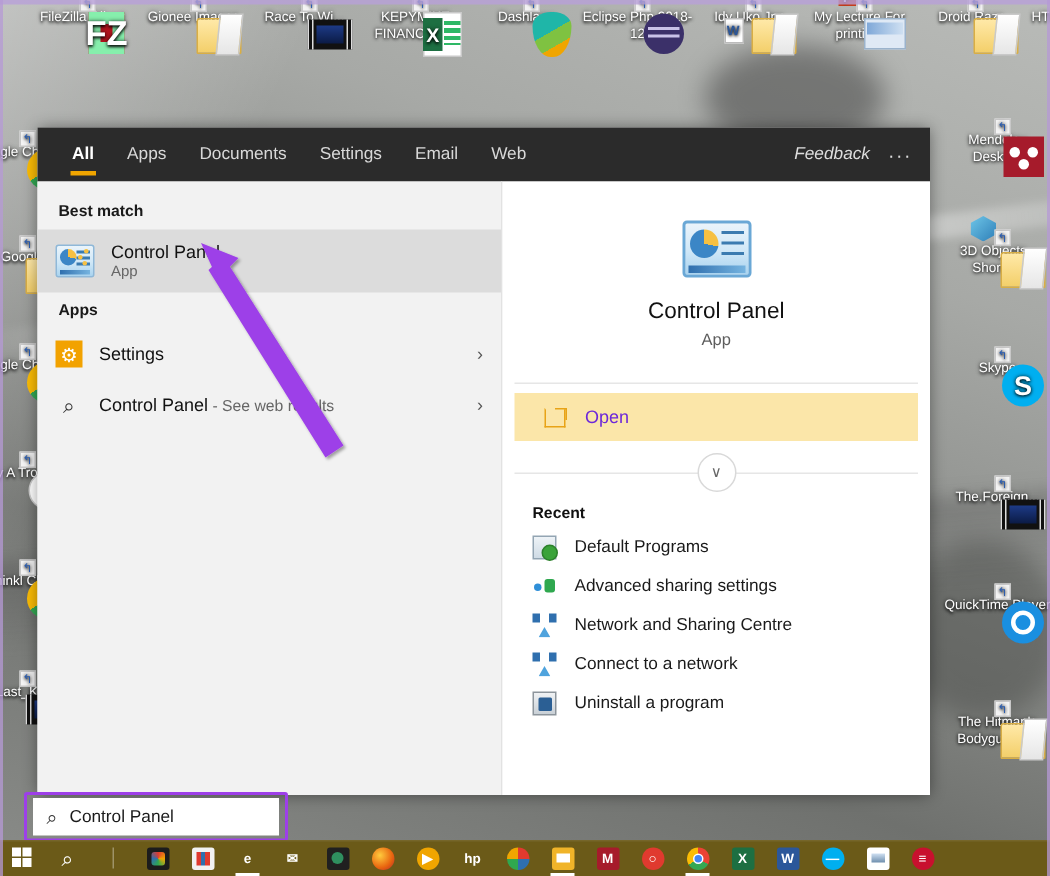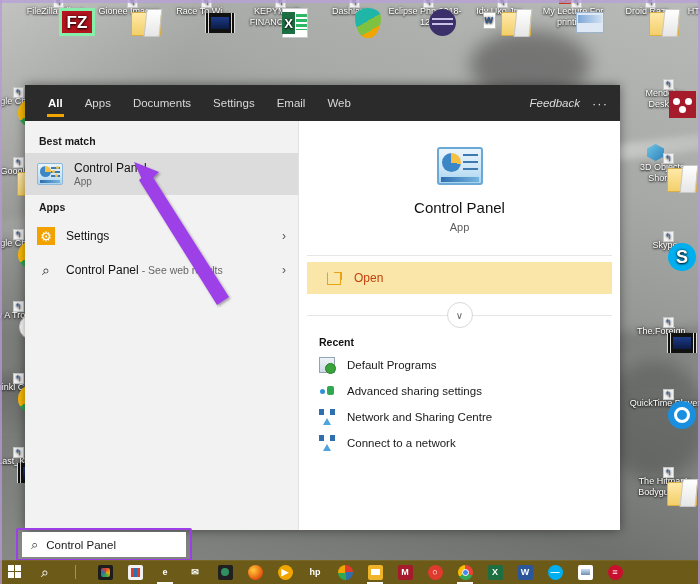--- a/index.html
+++ b/index.html
@@ -79,21 +79,21 @@
   }
   .tab .caret { font-size: 8px; margin-left: 4px; }
   .header-right { margin-left:auto; display:flex; align-items:center; gap:12px; }
   .header-right .fb { font-size: 11.5px; color:#ddd;font-style:italic; }
   .header-right .dots { font-size: 13px; color:#ddd; letter-spacing:1px; }
 
   #panel-body { flex: 1; display: flex; min-height: 0; }
 
   
   #results {
-    width: 274px; background: #f2f2f2; border-right: 1px solid #e2e2e2;
+    width: 310px; background: #f2f2f2; border-right: 1px solid #e2e2e2;
     padding-top: 8px; flex: none;
   }
   .section-title {
     font-size: 10.5px; font-weight: bold; color: #1a1a1a;
     padding: 6px 14px 6px;
   }
   .res-row {
     display: flex; align-items: center; gap: 11px;
     padding: 6px 12px; min-height: 34px;
   }
@@ -157,21 +157,21 @@
   }
   .open-ico { position:relative; width:15px; height:13px; flex:none; }
   .open-ico::before {
     content:""; position:absolute; left:0; bottom:0; width:12px; height:11px;
     border:1.6px solid #e8a317; border-top-color: transparent;
   }
   .open-ico::after {
     content:""; position:absolute; right:0; top:0; width:7px; height:7px;
     border-top:1.6px solid #e8a317; border-right:1.6px solid #e8a317;
   }
-  .open-label { font-size: 12px; color:#c2410c; }
+  .open-label { font-size: 12px; color:#6d28d9; }
 
   .expander-wrap { position: relative; height: 26px; margin-top: 8px; }
   .expander-line { position:absolute; left:8px; right:8px; top:13px; height:1px; background:#e6e6e6; }
   .expander {
     position:absolute; left:50%; top:0; transform:translateX(-50%);
     width:26px; height:26px; border-radius:50%; background:#fff;
     border:1px solid #d9d9d9; display:flex; align-items:center; justify-content:center;
     font-size:10px; color:#666;
   }
 
@@ -253,21 +253,21 @@
 </head>
 <body>
 
 <div id="desktop">
   <div class="blob" style="left:470px;top:30px;width:120px;height:70px;background:#3a3a3a;"></div>
   <div class="blob" style="left:60px;top:380px;width:160px;height:120px;background:#5d5f5c;"></div>
   <div class="blob" style="left:600px;top:360px;width:110px;height:120px;background:#4a4c49;"></div>
 </div>
 
 <div id="desktop-icons-layer">
-    <div class="dicon" style="left: 18px; top: 6px;"><span class="glyph"><span style="position:absolute;left:4px;top:2px;width:36px;height:28px;background:#b3141e;border:3px solid #86efac;display:flex;align-items:center;justify-content:center;color:#fff;font-weight:bold;font-size:17px;line-height:1;">FZ</span><span class="shortcut-badge"></span></span><span class="label">FileZilla Client</span></div>
+    <div class="dicon" style="left: 18px; top: 6px;"><span class="glyph"><span style="position:absolute;left:4px;top:2px;width:24px;height:28px;background:#b3141e;border:8px solid #86efac;display:flex;align-items:center;justify-content:center;color:#fff;font-weight:bold;font-size:23px;line-height:1;">FZ</span><span class="shortcut-badge"></span></span><span class="label">FileZilla Client</span></div>
     <div class="dicon" style="left: 92px; top: 6px;"><span class="glyph"><span class="ico-folder"></span><span class="shortcut-badge"></span></span><span class="label">Gionee Images</span></div>
     <div class="dicon" style="left: 166px; top: 6px;"><span class="glyph"><span style="position:absolute;left:2px;top:7px;width:30px;height:20px;background:#111;border-left:4px double #ddd;border-right:4px double #ddd;"></span><span style="position:absolute;left:8px;top:11px;width:18px;height:12px;background:linear-gradient(180deg,#1d3a86,#0b1b45);"></span><span class="shortcut-badge"></span></span><span class="label">Race To Wi...</span></div>
     <div class="dicon" style="left: 240px; top: 6px;"><span class="glyph"><span style="position:absolute;left:5px;top:2px;width:26px;height:30px;background:#fff;border:1px solid #c9c9c9;"></span><span style="position:absolute;left:5px;top:6px;width:13px;height:22px;background:#1d6f42;color:#fff;font-weight:bold;font-size:13px;display:flex;align-items:center;justify-content:center;">X</span><span style="position:absolute;left:19px;top:8px;width:11px;height:16px;background:repeating-linear-gradient(180deg,#2eb866 0 3px,#fff 3px 5px);"></span><span class="shortcut-badge"></span></span><span class="label">KEPYMIKE FINANCIAL...</span></div>
     <div class="dicon" style="left: 314px; top: 6px;"><span class="glyph"><span style="position:absolute;left:4px;top:2px;width:26px;height:30px;background:linear-gradient(150deg,#1fb6a8 0 45%,#7fc241 45% 70%,#f0a500 70% 100%);border-radius:13px 13px 13px 13px / 10px 10px 22px 22px;"></span><span class="shortcut-badge"></span></span><span class="label">Dashlane</span></div>
     <div class="dicon" style="left: 388px; top: 6px;"><span class="glyph"><span style="position:absolute;left:4px;top:3px;width:27px;height:27px;border-radius:50%;background:#3b3069;"></span><span style="position:absolute;left:7px;top:12px;width:21px;height:2px;background:#c9c2e8;"></span><span style="position:absolute;left:7px;top:17px;width:21px;height:2px;background:#c9c2e8;"></span><span class="shortcut-badge"></span></span><span class="label">Eclipse Php 2018-12</span></div>
     <div class="dicon" style="left: 462px; top: 6px;"><span class="glyph"><span class="ico-folder"></span><span style="position:absolute;right:3px;top:6px;width:13px;height:17px;background:#fff;border:1px solid #bbb;"></span><span style="position:absolute;right:6px;top:10px;color:#2b579a;font-size:9px;font-weight:bold;line-height:1;">W</span><span class="shortcut-badge"></span></span><span class="label">Idy Uko Jnr</span></div>
     <div class="dicon" style="left: 536px; top: 6px;"><span class="glyph"><span style="position:absolute;left:3px;top:6px;width:28px;height:21px;background:#dfe9f5;border:1px solid #9bb3cc;"></span><span style="position:absolute;left:5px;top:9px;width:24px;height:8px;background:linear-gradient(90deg,#7fa8d8,#cfe0f2);"></span><span style="position:absolute;right:2px;bottom:2px;width:12px;height:12px;background:#c43e1c;color:#fff;font-size:9px;font-weight:bold;display:flex;align-items:center;justify-content:center;">P</span><span class="shortcut-badge"></span></span><span class="label">My Lecture For printin...</span></div>
     <div class="dicon" style="left: 610px; top: 6px;"><span class="glyph"><span class="ico-folder"></span><span class="shortcut-badge"></span></span><span class="label">Droid Razr</span></div>
     <div class="dicon" style="left: 684px; top: 6px;"><span class="glyph"></span><span class="label">HTC M9 Intern...</span></div>
     <div class="dicon" style="left: -22px; top: 96px;"><span class="glyph"><span style="position:absolute;left:3px;top:3px;width:28px;height:28px;border-radius:50%;background:conic-gradient(#ea4335 0 33%,#34a853 33% 66%,#fbbc05 66% 100%);"></span><span style="position:absolute;left:11px;top:11px;width:12px;height:12px;border-radius:50%;background:#4285f4;border:2px solid #fff;"></span><span class="shortcut-badge"></span></span><span class="label">Google Chrome</span></div>
@@ -386,20 +386,24 @@
             <span class="recent-label">Advanced sharing settings</span>
           </div>
           <div class="recent-row">
             <span class="r-ico ic-net"></span>
             <span class="recent-label">Network and Sharing Centre</span>
           </div>
           <div class="recent-row">
             <span class="r-ico ic-net"></span>
             <span class="recent-label">Connect to a network</span>
           </div>
+          <div class="recent-row">
+            <span class="r-ico ic-uninstall"></span>
+            <span class="recent-label">Uninstall a program</span>
+          </div>
         </div>
     </div>
   </div>
 </div>
 
 <div id="taskbar-search">
   <span class="mag2">⌕</span>
   <span class="txt" title="Type here to search">Control Panel</span>
 </div>
 

